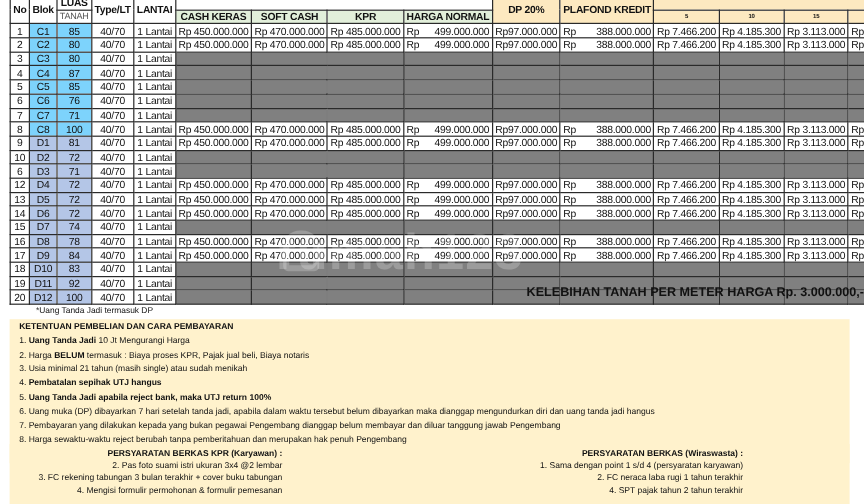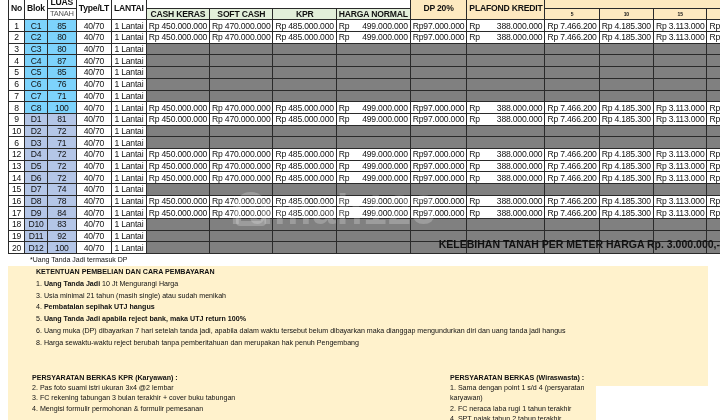--- a/index.html
+++ b/index.html
@@ -30,28 +30,28 @@
   .split-wrap { display: flex; justify-content: space-between; }
 
   .extra-land {
     position: absolute; left: 0; width: 720px; top: 238px;
     text-align: right; font-weight: bold; font-size: 10.5px;
   }
   .note { position: absolute; left: 30px; top: 256px; font-size: 7px; }
 
   .terms {
     position: absolute; left: 8px; top: 266px; width: 700px; height: 120px;
-    background: #fff2cc; padding: 1px 0 0 28px; font-size: 7.1px; line-height: 11.8px;
+    background: #fff2cc; padding: 1px 0 0 8px; font-size: 7.1px; line-height: 11.8px;
   }
   .terms .heading { font-weight: bold; }
   .terms b { font-weight: bold; }
 
   .reqs {
-    position: absolute; left: 8px; top: 370px; width: 588px; height: 50px;
-    background: #fff2cc; font-size: 7.1px; line-height: 10.2px;
+    position: absolute; left: 8px; top: 370px; width: 700px; height: 50px;
+    background: #fff2cc; font-size: 7.1px; line-height: 10.2px; text-align: right;
   }
   .reqs .col { position: absolute; top: 3px; }
   .reqs .col.left { left: 24px; }
   .reqs .col.right { left: 442px; }
   .reqs .heading { font-weight: bold; }
 
   .watermark {
     position: absolute; left: 230px; top: 186px; font-size: 42px; font-weight: bold;
     color: rgba(255,255,255,0.22); letter-spacing: 1px; pointer-events: none; text-align: right;
   }
@@ -588,24 +588,26 @@
 <div class="wm-icon"></div>
 <div class="watermark">rumah123</div>
 
 <div class="extra-land">KELEBIHAN TANAH PER METER HARGA Rp. 3.000.000,-</div>
 <div class="note">*Uang Tanda Jadi termasuk DP</div>
 
 <div class="terms">
   <div class="heading">KETENTUAN PEMBELIAN DAN CARA PEMBAYARAN</div>
   <div id="terms-list">
       <div><span>1. </span><b>Uang Tanda Jadi</b><span> 10 Jt Mengurangi Harga</span></div>
+      <div><span>2. Harga </span><b>BELUM</b><span> termasuk : Biaya proses KPR, Pajak jual beli, Biaya notaris</span></div>
       <div><span>3. </span><b></b><span>Usia minimal 21 tahun (masih single) atau sudah menikah</span></div>
       <div><span>4. </span><b>Pembatalan sepihak UTJ hangus</b><span></span></div>
       <div><span>5. </span><b>Uang Tanda Jadi apabila reject bank, maka UTJ return 100%</b><span></span></div>
       <div><span>6. </span><b></b><span>Uang muka (DP) dibayarkan 7 hari setelah tanda jadi, apabila dalam waktu tersebut belum dibayarkan maka dianggap mengundurkan diri dan uang tanda jadi hangus</span></div>
+      <div><span>7. </span><b></b><span>Pembayaran yang dilakukan kepada yang bukan pegawai Pengembang dianggap belum membayar dan diluar tanggung jawab Pengembang</span></div>
       <div><span>8. </span><b></b><span>Harga sewaktu-waktu reject berubah tanpa pemberitahuan dan merupakan hak penuh Pengembang</span></div>
     </div>
 </div>
 
 <div class="reqs">
   <div class="col left">
     <div class="heading">PERSYARATAN BERKAS KPR (Karyawan) :</div>
     <div>2. Pas foto suami istri ukuran 3x4 @2 lembar</div>
     <div>3. FC rekening tabungan 3 bulan terakhir + cover buku tabungan</div>
     <div>4. Mengisi formulir permohonan &amp; formulir pemesanan</div>

